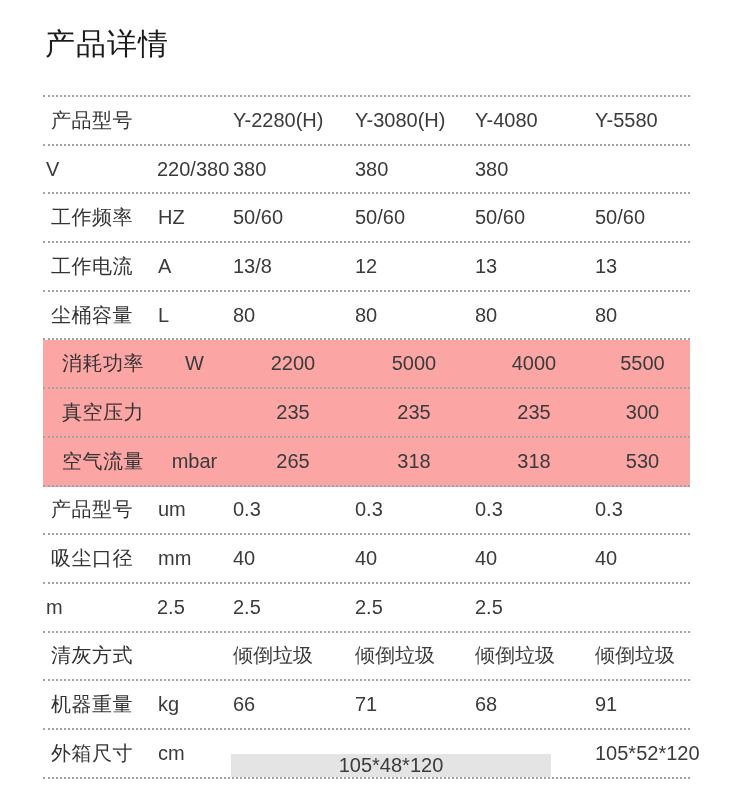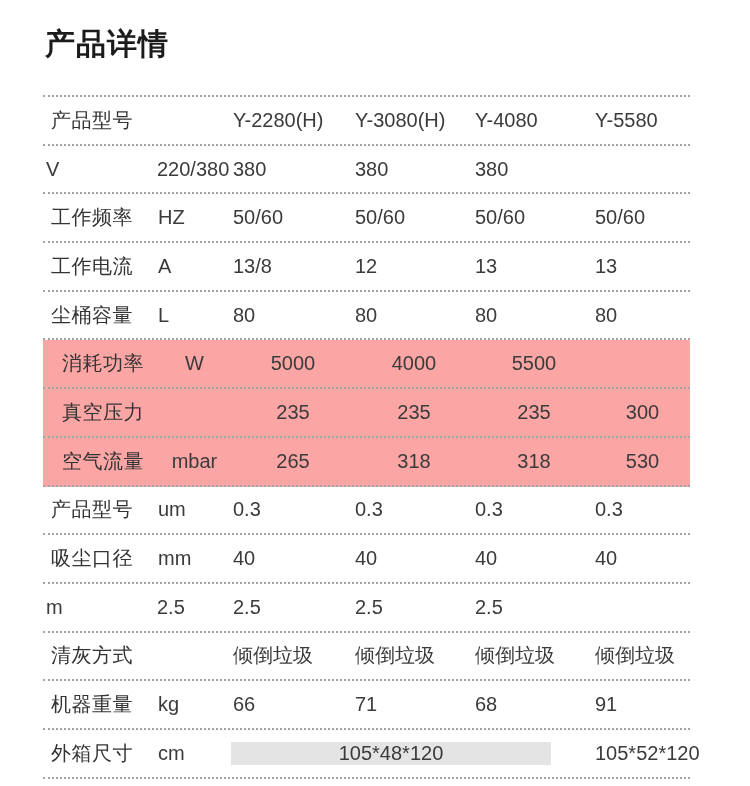--- a/index.html
+++ b/index.html
@@ -14,21 +14,21 @@
     height: 786px;
     background: #ffffff;
     overflow: hidden;
   }
   .page-title {
     position: absolute;
     left: 45px;
     top: 26px;
     font-size: 30px;
     line-height: 36px;
-    font-weight: 700;
+    font-weight: 400;
     color: #1b1b1b;
     letter-spacing: 1px;
   }
   .spec-table {
     position: absolute;
     left: 43px;
     top: 95px;
     width: 647px;
     border-top: 2px dotted #a3a3a3;
   }
@@ -59,21 +59,21 @@
   .cell.unit {
     padding-left: 3px;
   }
   .cell.value {
     padding-left: 2px;
   }
   .cell.merged {
     grid-column: 3 / 6;
     height: 100%;
     display: flex;
-    align-items: center;
+    align-items: flex-end;
   }
   .merged-bg {
     background: #e4e4e4;
     width: 320px;
     display: flex;
     align-items: center;
     justify-content: center;
     font-size: 20px;
     color: #3b3b3b;
   }
@@ -120,20 +120,21 @@
         <div class="cell label">尘桶容量</div>
         <div class="cell unit">L</div>
         <div class="cell value">80</div>
         <div class="cell value">80</div>
         <div class="cell value">80</div>
         <div class="cell value">80</div>
       </div>
       <div class="spec-row hl">
         <div class="cell label">消耗功率</div>
         <div class="cell unit">W</div>
+        <div class="cell value">2200</div>
         <div class="cell value">5000</div>
         <div class="cell value">4000</div>
         <div class="cell value">5500</div>
       </div>
       <div class="spec-row hl">
         <div class="cell label">真空压力</div>
         <div class="cell unit"></div>
         <div class="cell value">235</div>
         <div class="cell value">235</div>
         <div class="cell value">235</div>

